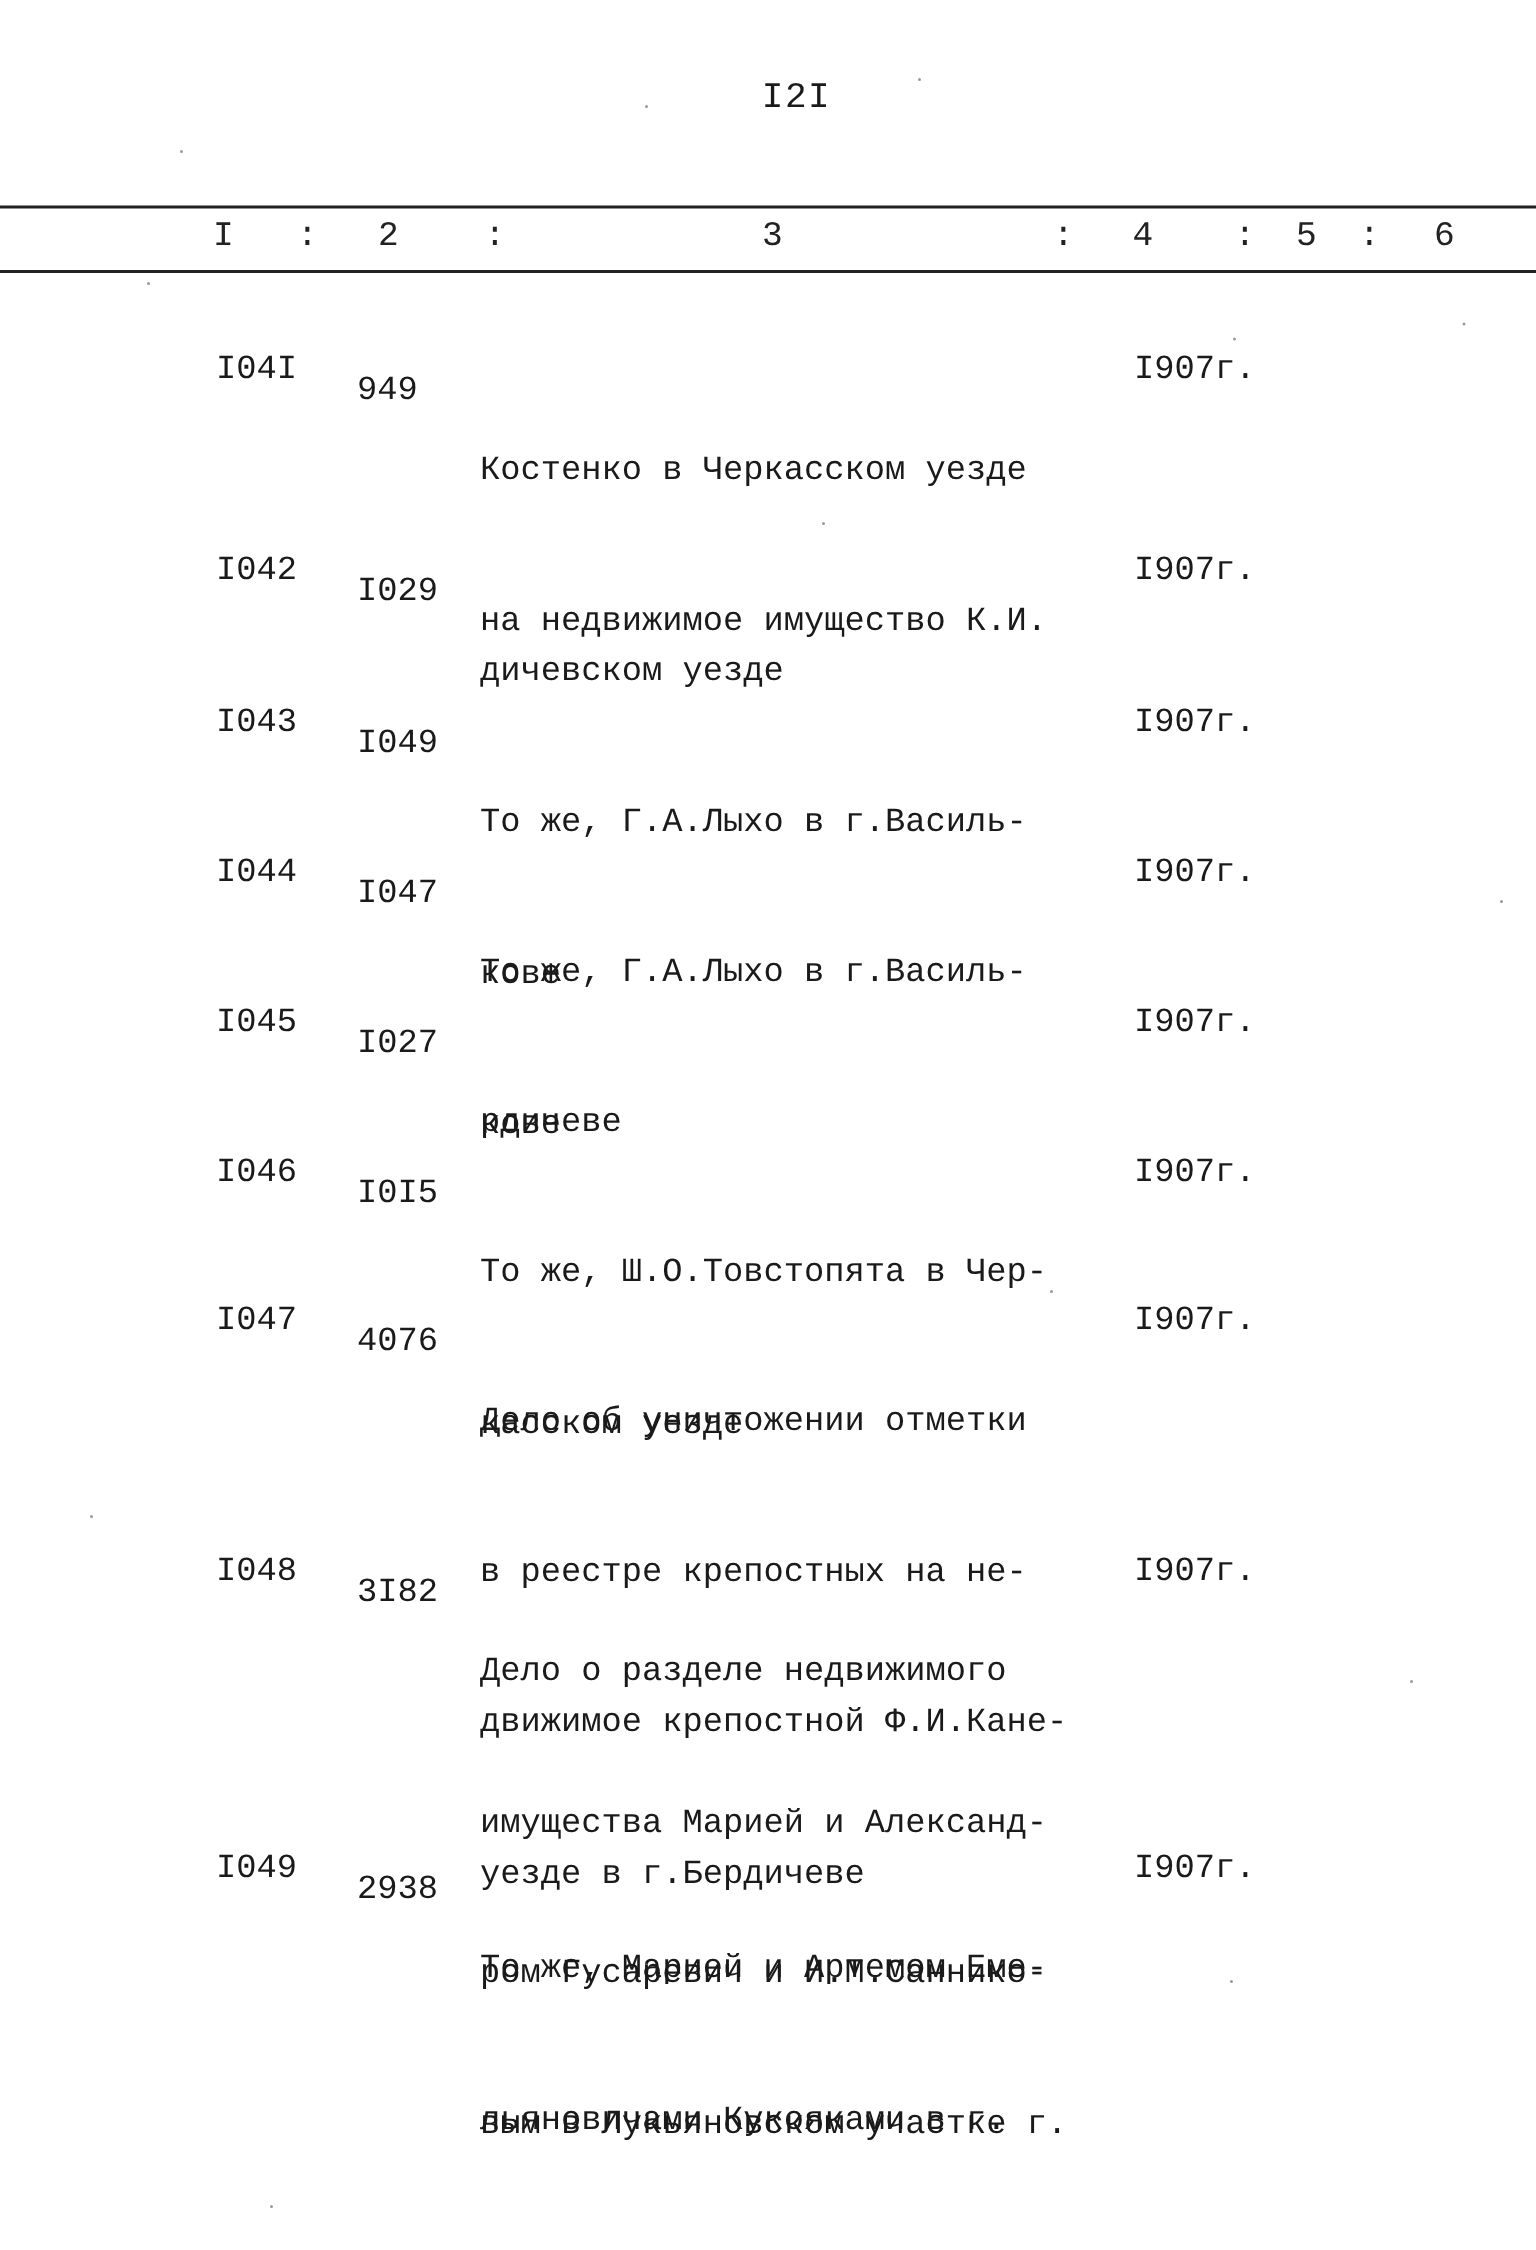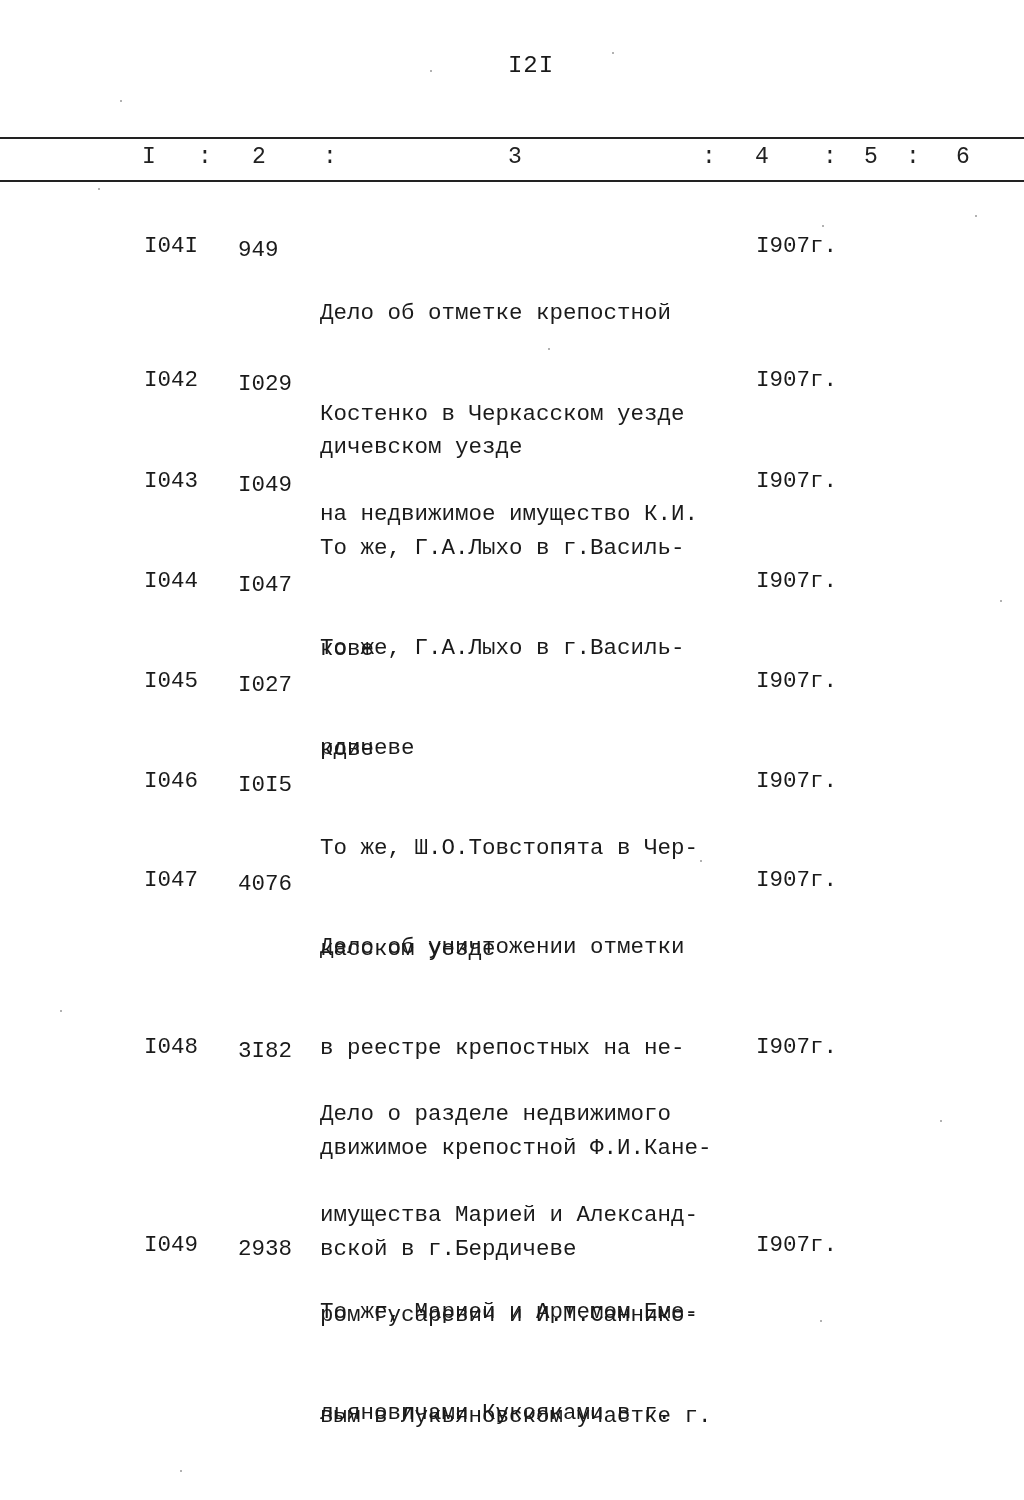--- a/index.html
+++ b/index.html
@@ -49,21 +49,21 @@
       line-height: 33.5px;
     }
     .entry .num {
       position: absolute;
       left: 144px;
       top: 0;
     }
     .entry .code {
       position: absolute;
       left: 238px;
-      top: 4px;
+      top: 14px;
     }
     .entry .desc {
       position: absolute;
       left: 320px;
       top: 0;
       white-space: pre;
     }
     .entry .desc .line {
       display: block;
     }
@@ -102,21 +102,20 @@
     <span class="col-header" style="left:906px">:</span>
     <span class="col-header" style="left:956px">6</span>
   </div>
 
   <div class="rule bottom"></div>
 
   <div class="entry" style="top:230px">
     <span class="num">I04I</span>
     <span class="code">949</span>
     <span class="desc">
-      <span class="line">Дело об отметке крепостной</span>
       <span class="line">Костенко в Черкасском уезде</span>
       <span class="line">на недвижимое имущество К.И.</span>
     </span>
     <span class="year">I907г.</span>
   </div>
 
   <div class="entry" style="top:364px">
     <span class="num">I042</span>
     <span class="code">I029</span>
     <span class="desc">
@@ -164,21 +163,21 @@
     <span class="year">I907г.</span>
   </div>
 
   <div class="entry" style="top:864px">
     <span class="num">I047</span>
     <span class="code">4076</span>
     <span class="desc">
       <span class="line">Дело об уничтожении отметки</span>
       <span class="line">в реестре крепостных на не-</span>
       <span class="line">движимое крепостной Ф.И.Кане-</span>
-      <span class="line">вской в г.Бердичеве</span>
+      <span class="line">уезде в г.Бердичеве</span>
     </span>
     <span class="year">I907г.</span>
   </div>
 
   <div class="entry" style="top:1031px">
     <span class="num">I048</span>
     <span class="code">3I82</span>
     <span class="desc">
       <span class="line">Дело о разделе недвижимого</span>
       <span class="line">имущества Марией и Александ-</span>

